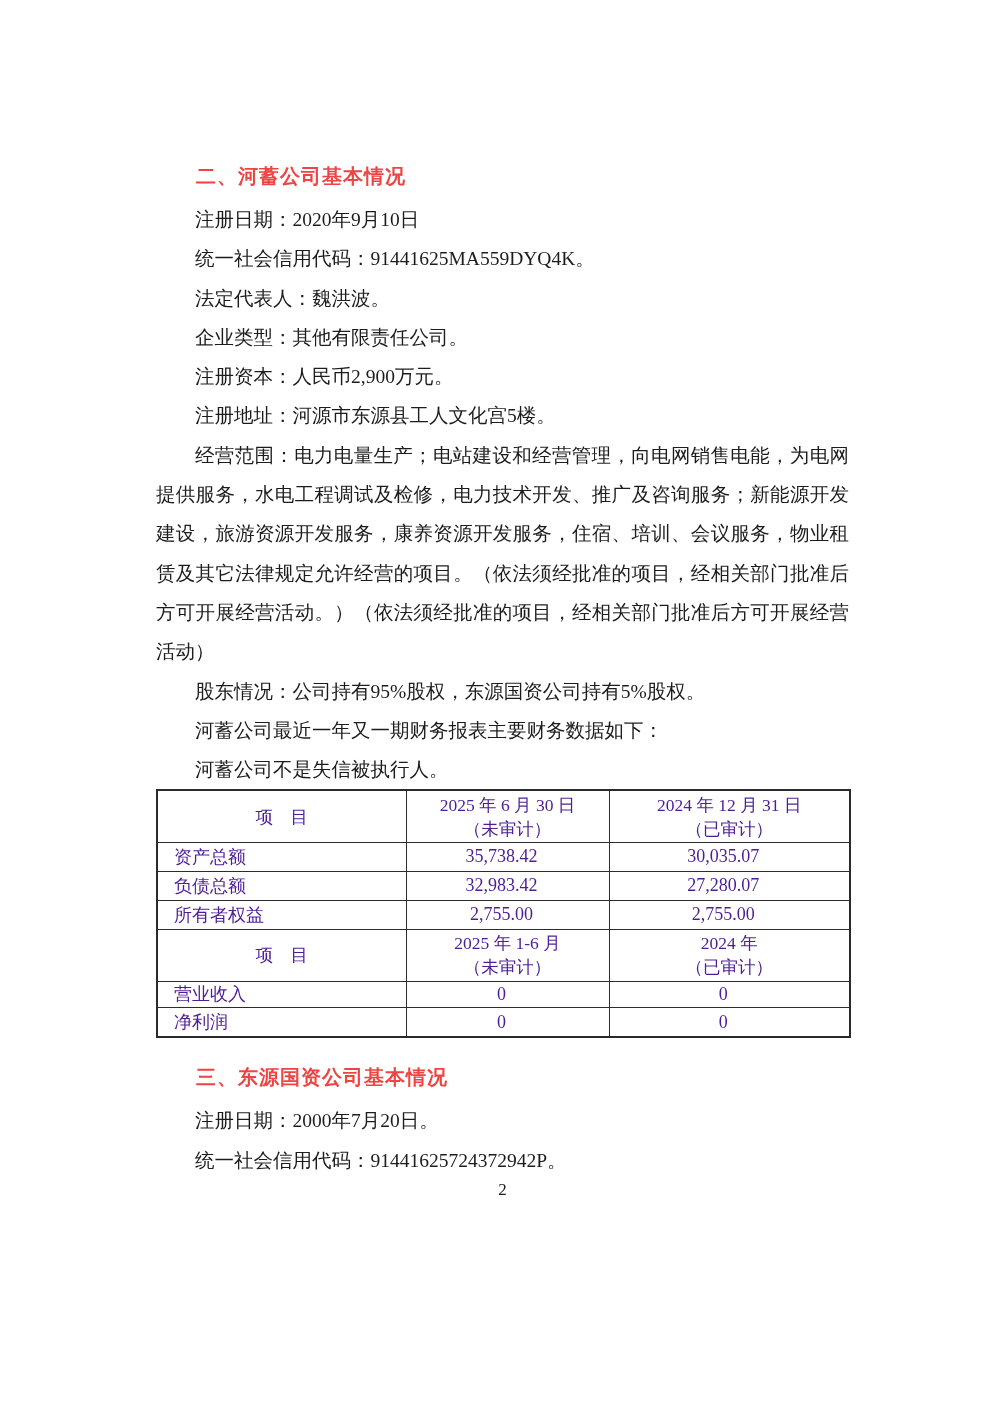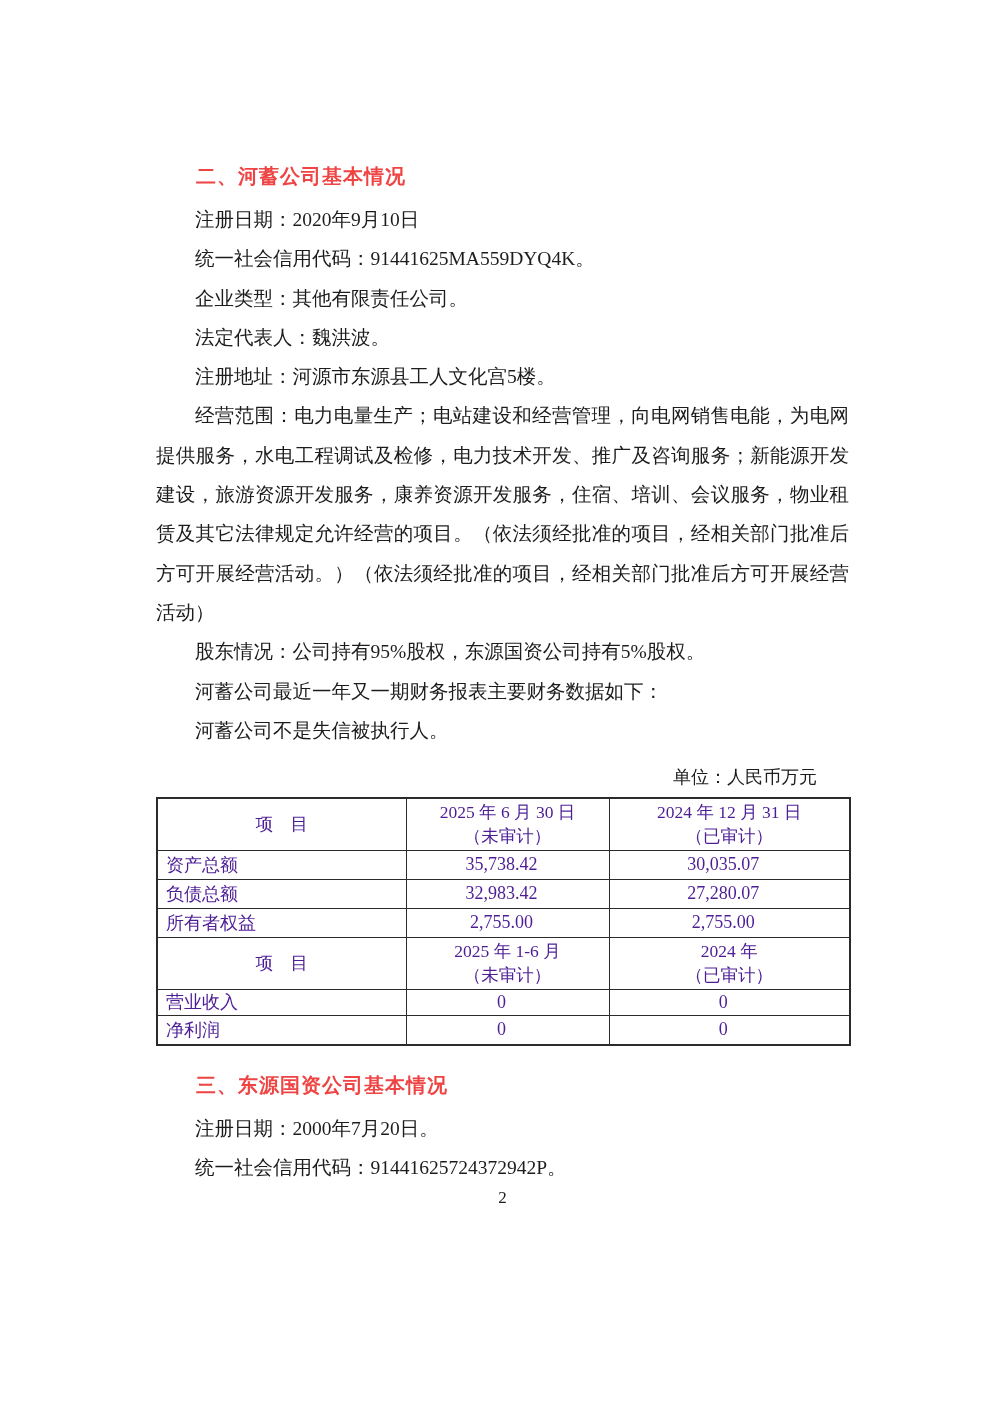--- a/index.html
+++ b/index.html
@@ -62,21 +62,21 @@
   table.fin { border-width: 2px; }
   td.hdr {
     text-align: center;
     vertical-align: middle;
     height: 52px;
     line-height: 24px;
     font-size: 17.5px;
   }
   td.item {
     text-align: left;
-    padding-left: 8px;
+    padding-left: 16px;
     vertical-align: middle;
     margin-top: 6px;
   }
   td.num {
     text-align: center;
     padding-right: 12px;
     vertical-align: middle;
   }
   tr.r29 td { height: 29px; }
   tr.r26 td { height: 26px; }
@@ -94,30 +94,30 @@
 </head>
 <body>
 
 <div class="page">
   <div class="content">
 
     <h2 class="sec-heading">二、河蓄公司基本情况</h2>
 
     <p class="bodyline">注册日期：2020年9月10日</p>
     <p class="bodyline">统一社会信用代码：91441625MA559DYQ4K。</p>
+    <p class="bodyline">法定代表人：魏洪波。</p>
     <p class="bodyline">企业类型：其他有限责任公司。</p>
-    <p class="bodyline">法定代表人：魏洪波。</p>
+    <p class="bodyline">注册资本：人民币2,900万元。</p>
     <p class="bodyline">注册地址：河源市东源县工人文化宫5楼。</p>
 
     <p class="para">经营范围：电力电量生产；电站建设和经营管理，向电网销售电能，为电网提供服务，水电工程调试及检修，电力技术开发、推广及咨询服务；新能源开发建设，旅游资源开发服务，康养资源开发服务，住宿、培训、会议服务，物业租赁及其它法律规定允许经营的项目。（依法须经批准的项目，经相关部门批准后方可开展经营活动。）（依法须经批准的项目，经相关部门批准后方可开展经营活动）</p>
     <p class="para">股东情况：公司持有95%股权，东源国资公司持有5%股权。</p>
     <p class="para">河蓄公司最近一年又一期财务报表主要财务数据如下：</p>
     <p class="para">河蓄公司不是失信被执行人。</p>
 
-    <div class="unit-note">单位：人民币万元</div>
 
     <table class="fin">
       <colgroup>
         <col style="width:249px">
         <col style="width:203px">
         <col style="width:241px">
       </colgroup>
       <tbody>
         <tr>
           <td class="hdr">项　目</td>

